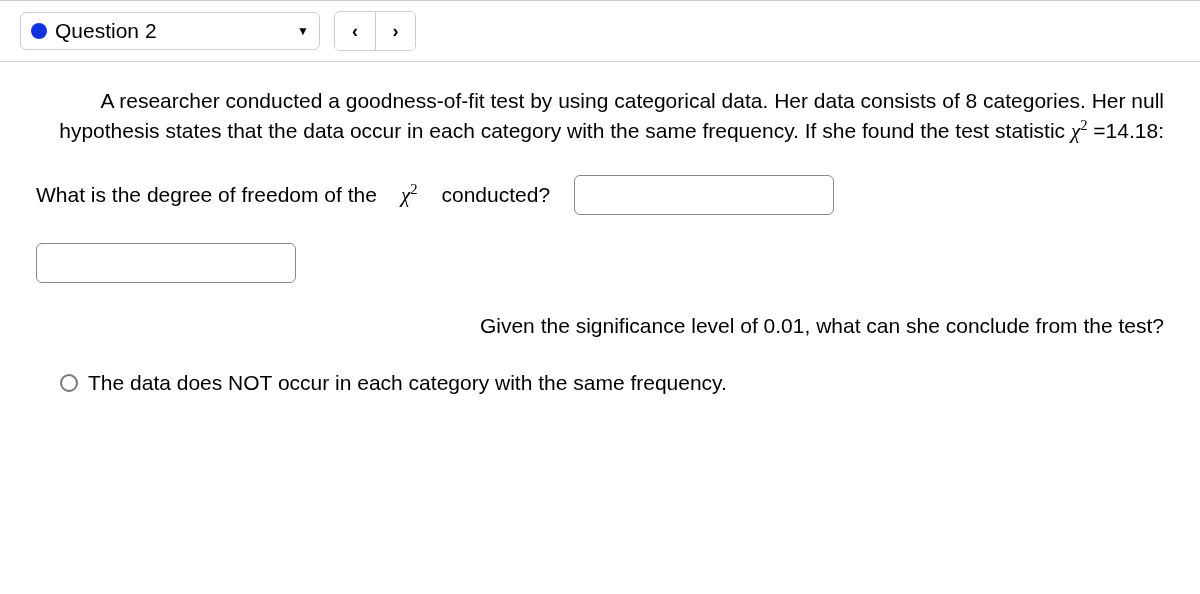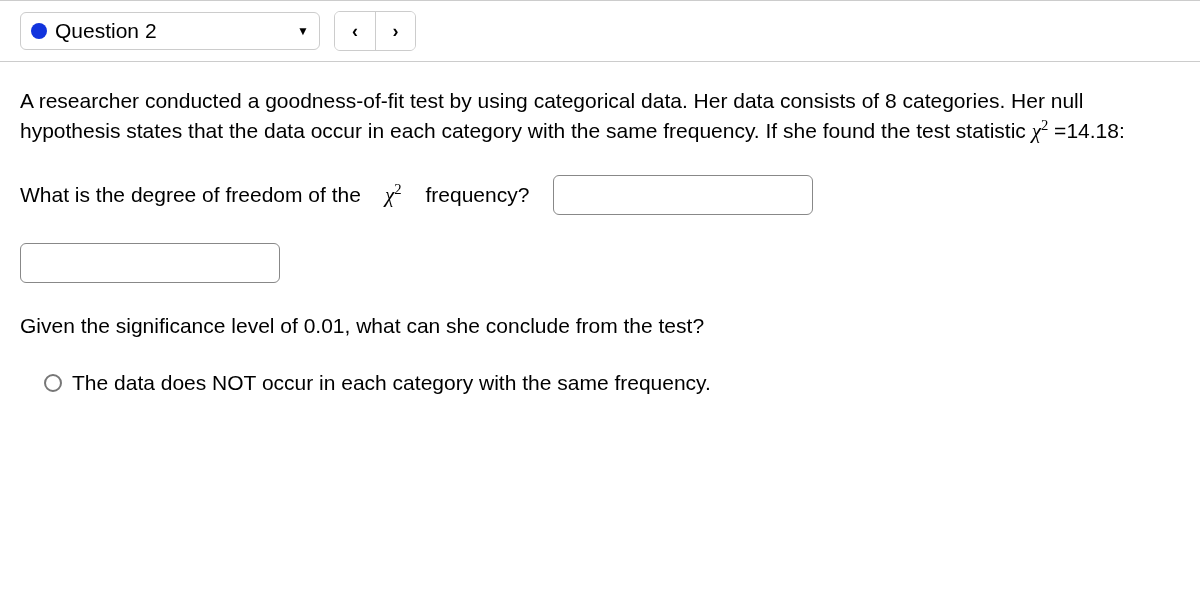--- a/index.html
+++ b/index.html
@@ -1,15 +1,15 @@
 <!DOCTYPE html>
 <html><head>
 <meta charset="utf-8">
 <style>
-  * { box-sizing: border-box; }
+  * { box-sizing: border-box; text-align: right; }
   body {
     margin: 0;
     padding: 0;
     font-family: "Segoe UI", "Helvetica Neue", Arial, sans-serif;
     font-size: 21px;
     color: #000;
     background: #fff;
     width: 1200px;
   }
   .top-rule {
@@ -67,21 +67,21 @@
     background: #fff;
     font-size: 18px;
     font-weight: bold;
     cursor: pointer;
     user-select: none;
   }
   .nav-btn + .nav-btn {
     border-left: 1px solid #ccc;
   }
   .content {
-    padding: 24px 20px;
+    padding: 24px 36px;
     line-height: 1.4;
   }
   .para {
     margin-bottom: 28px;
   }
   .chi2 {
     font-family: "Cambria Math", "STIX", serif;
     font-style: italic;
   }
   .chi2 sup {
@@ -148,21 +148,21 @@
 
 <div class="content">
 
   <div class="para">
     <span>A researcher conducted a goodness-of-fit test by using categorical data. Her data consists of 8 categories. Her null hypothesis states that the data occur in each category with the same frequency. If she found the test statistic </span><span class="chi2"><span>χ</span><sup>2</sup></span><span> =</span><span>14.18</span><span>:</span>
   </div>
 
   <div class="prompt-row">
     <span>What is the degree of freedom of the </span>
     <span class="chi2"><span>χ</span><sup>2</sup></span>
-    <span> frequency?</span>
+    <span> conducted?</span>
     <input type="text" class="text-input" style="">
   </div>
 
   <div class="prompt-row">
     <input type="text" class="text-input" style="">
   </div>
 
   <div class="para">
     <span>Given the significance level of 0.01, what can she conclude from the test?</span>
   </div>

